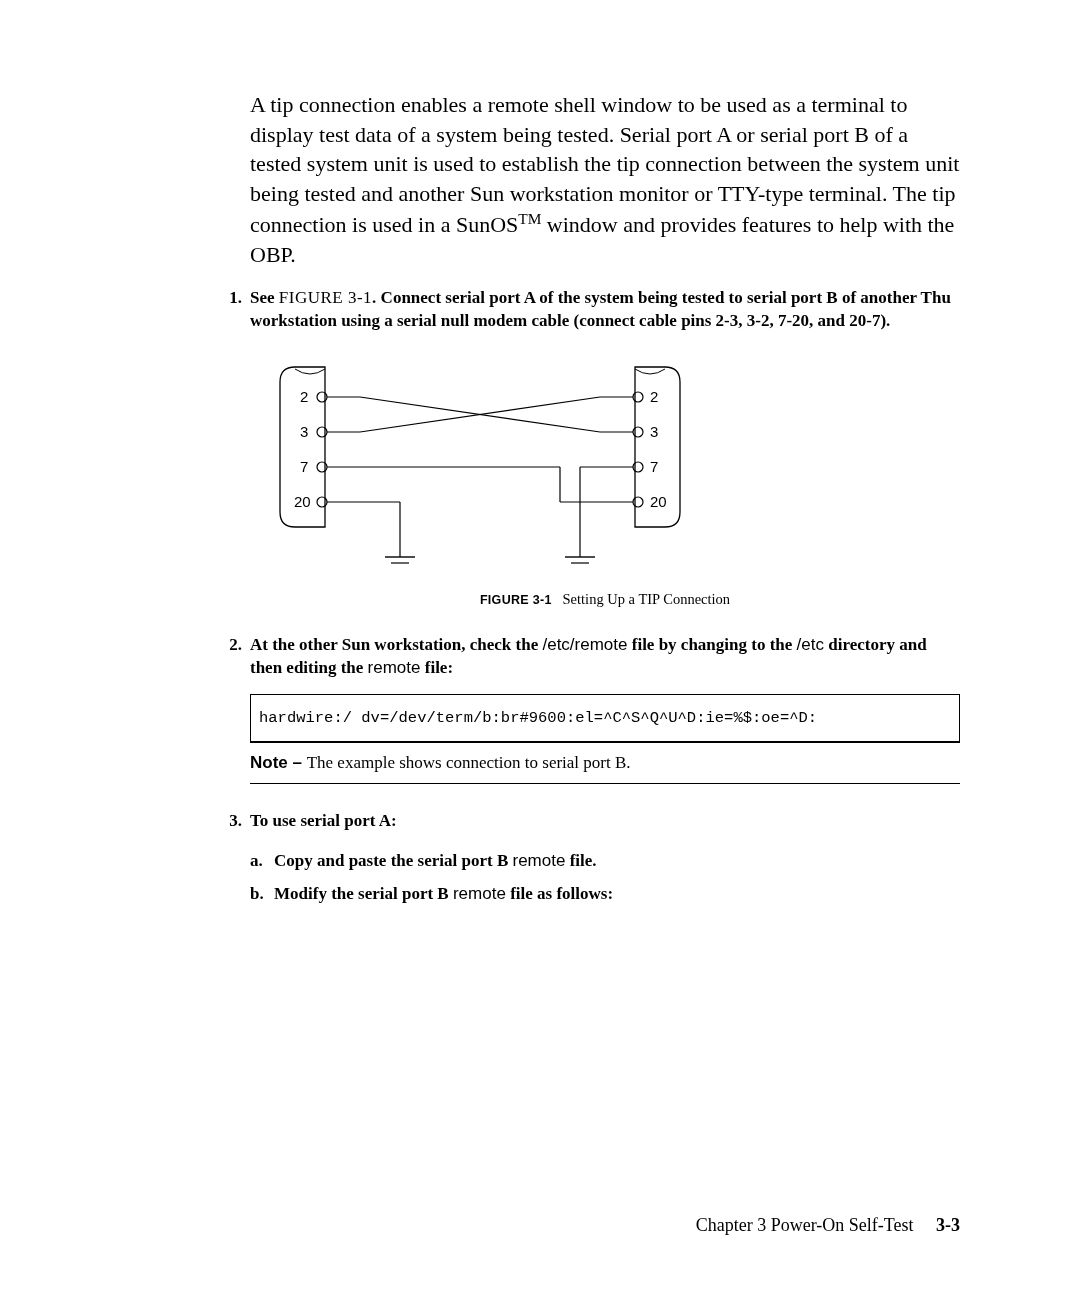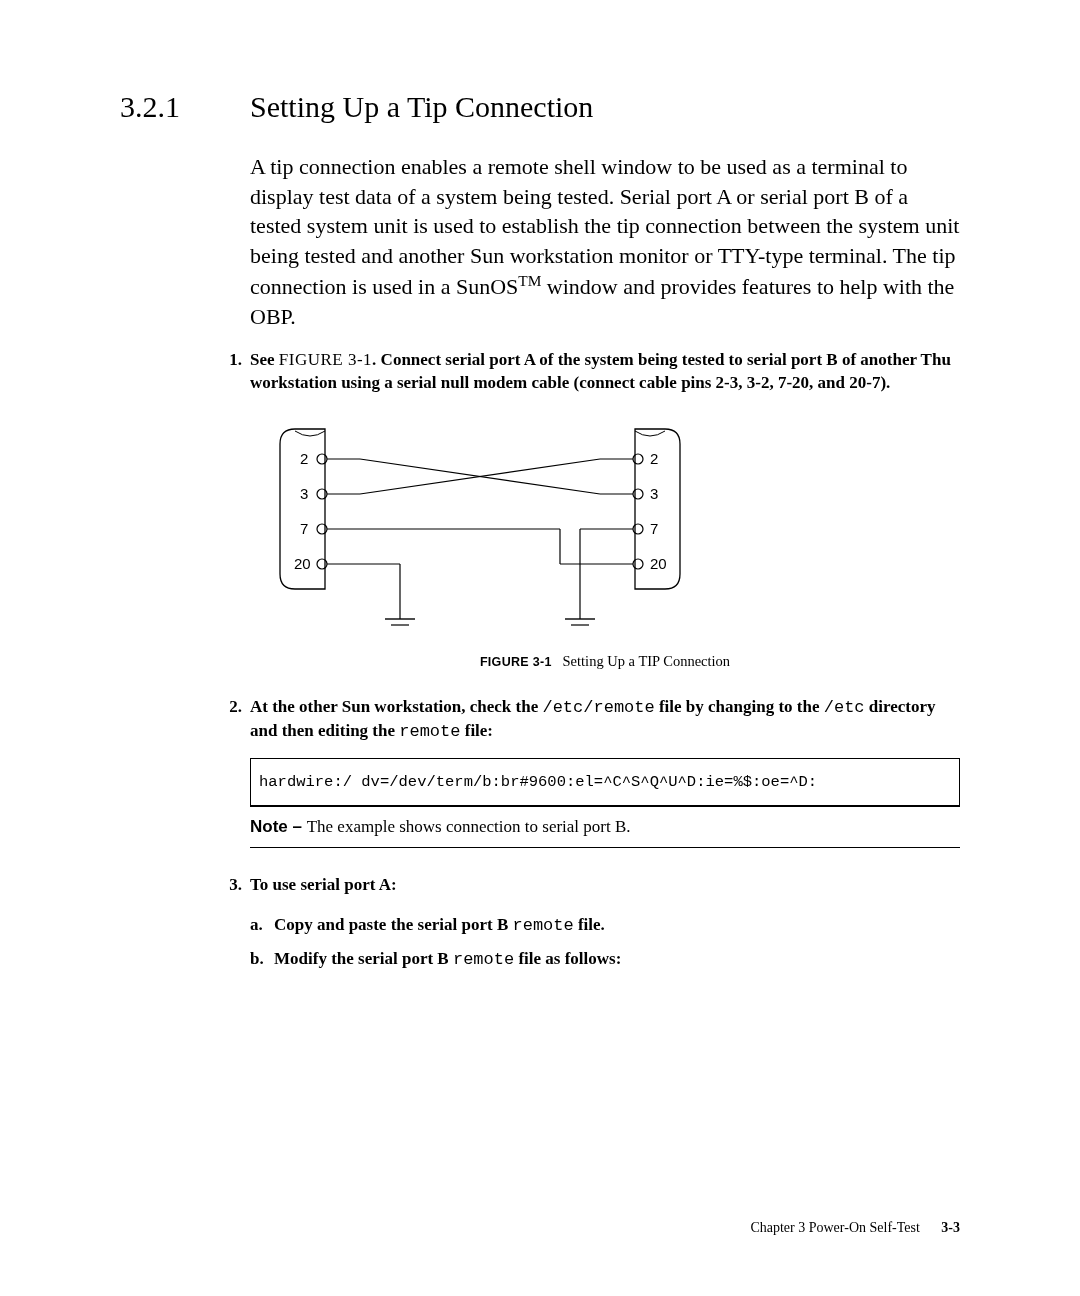--- a/index.html
+++ b/index.html
@@ -62,21 +62,21 @@
     margin-bottom: 26px;
     margin-top: 8px;
     text-align: center;
   }
   .figure-caption .figlabel {
     font-weight: bold;
     font-family: Helvetica, Arial, sans-serif;
     font-size: 12.5px;
     letter-spacing: 0.3px;
   }
-  .mono { font-family: Liberation Mono, monospace; font-weight: normal; }
+  .mono { font-family: Liberation Sans, sans-serif; font-weight: normal; }
   .codebox {
     margin-left: 130px;
     border: 1.2px solid #000;
     padding: 14px 8px;
     font-family: "Courier New", Courier, monospace;
     font-size: 15.5px;
     margin-top: 6px;
     white-space: pre;
     overflow: hidden;
   }
@@ -101,34 +101,30 @@
     margin-bottom: 6px;
   }
   .substep .sub-letter {
     width: 24px;
     flex-shrink: 0;
   }
   .footer {
     position: absolute;
     bottom: 60px;
     right: 120px;
-    font-size: 14px;
+    font-size: 18px;
   }
   .footer .pagenum { font-weight: bold; margin-left: 18px; }
   .sup { font-size: 0.7em; vertical-align: super; }
 </style>
 </head>
 <body>
 
 <div class="page">
 
-  <div class="section-header">
-    <div class="section-num">3.2.1</div>
-    <div class="section-title">Setting Up a Tip Connection</div>
-  </div>
 
   <p class="body-text">
     <span>A tip connection enables a remote shell window to be used as a terminal to display test data of a system being tested. Serial port A or serial port B of a tested system unit is used to establish the tip connection between the system unit being tested and another Sun workstation monitor or TTY-type terminal. The tip connection is used in a SunOS</span><span class="sup">TM</span><span> window and provides features to help with the OBP.</span>
   </p>
 
 
   <div class="step">
     <div class="step-num">1.</div>
     <div class="step-body">
       <span>See </span><span class="sc">FIGURE 3-1</span><span>. Connect serial port A of the system being tested to serial port B of another Thu workstation using a serial null modem cable (connect cable pins 2-3, 3-2, 7-20, and 20-7).</span>

